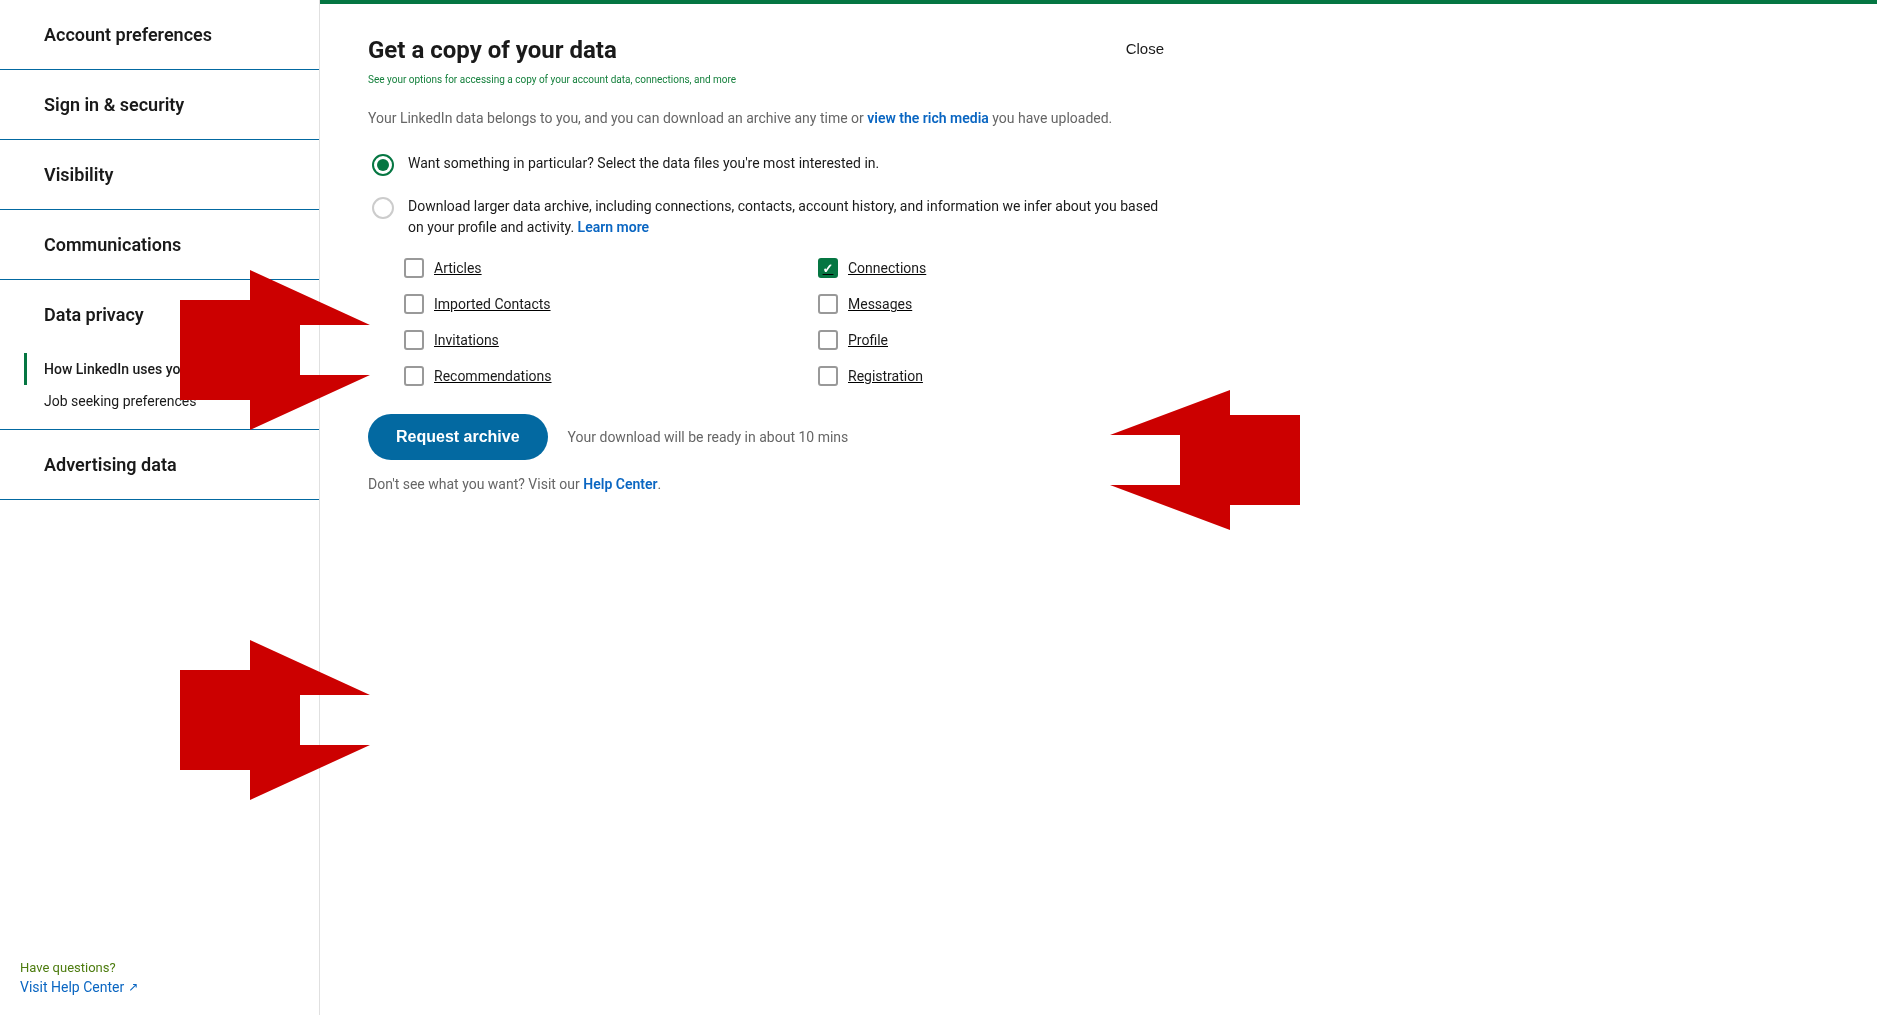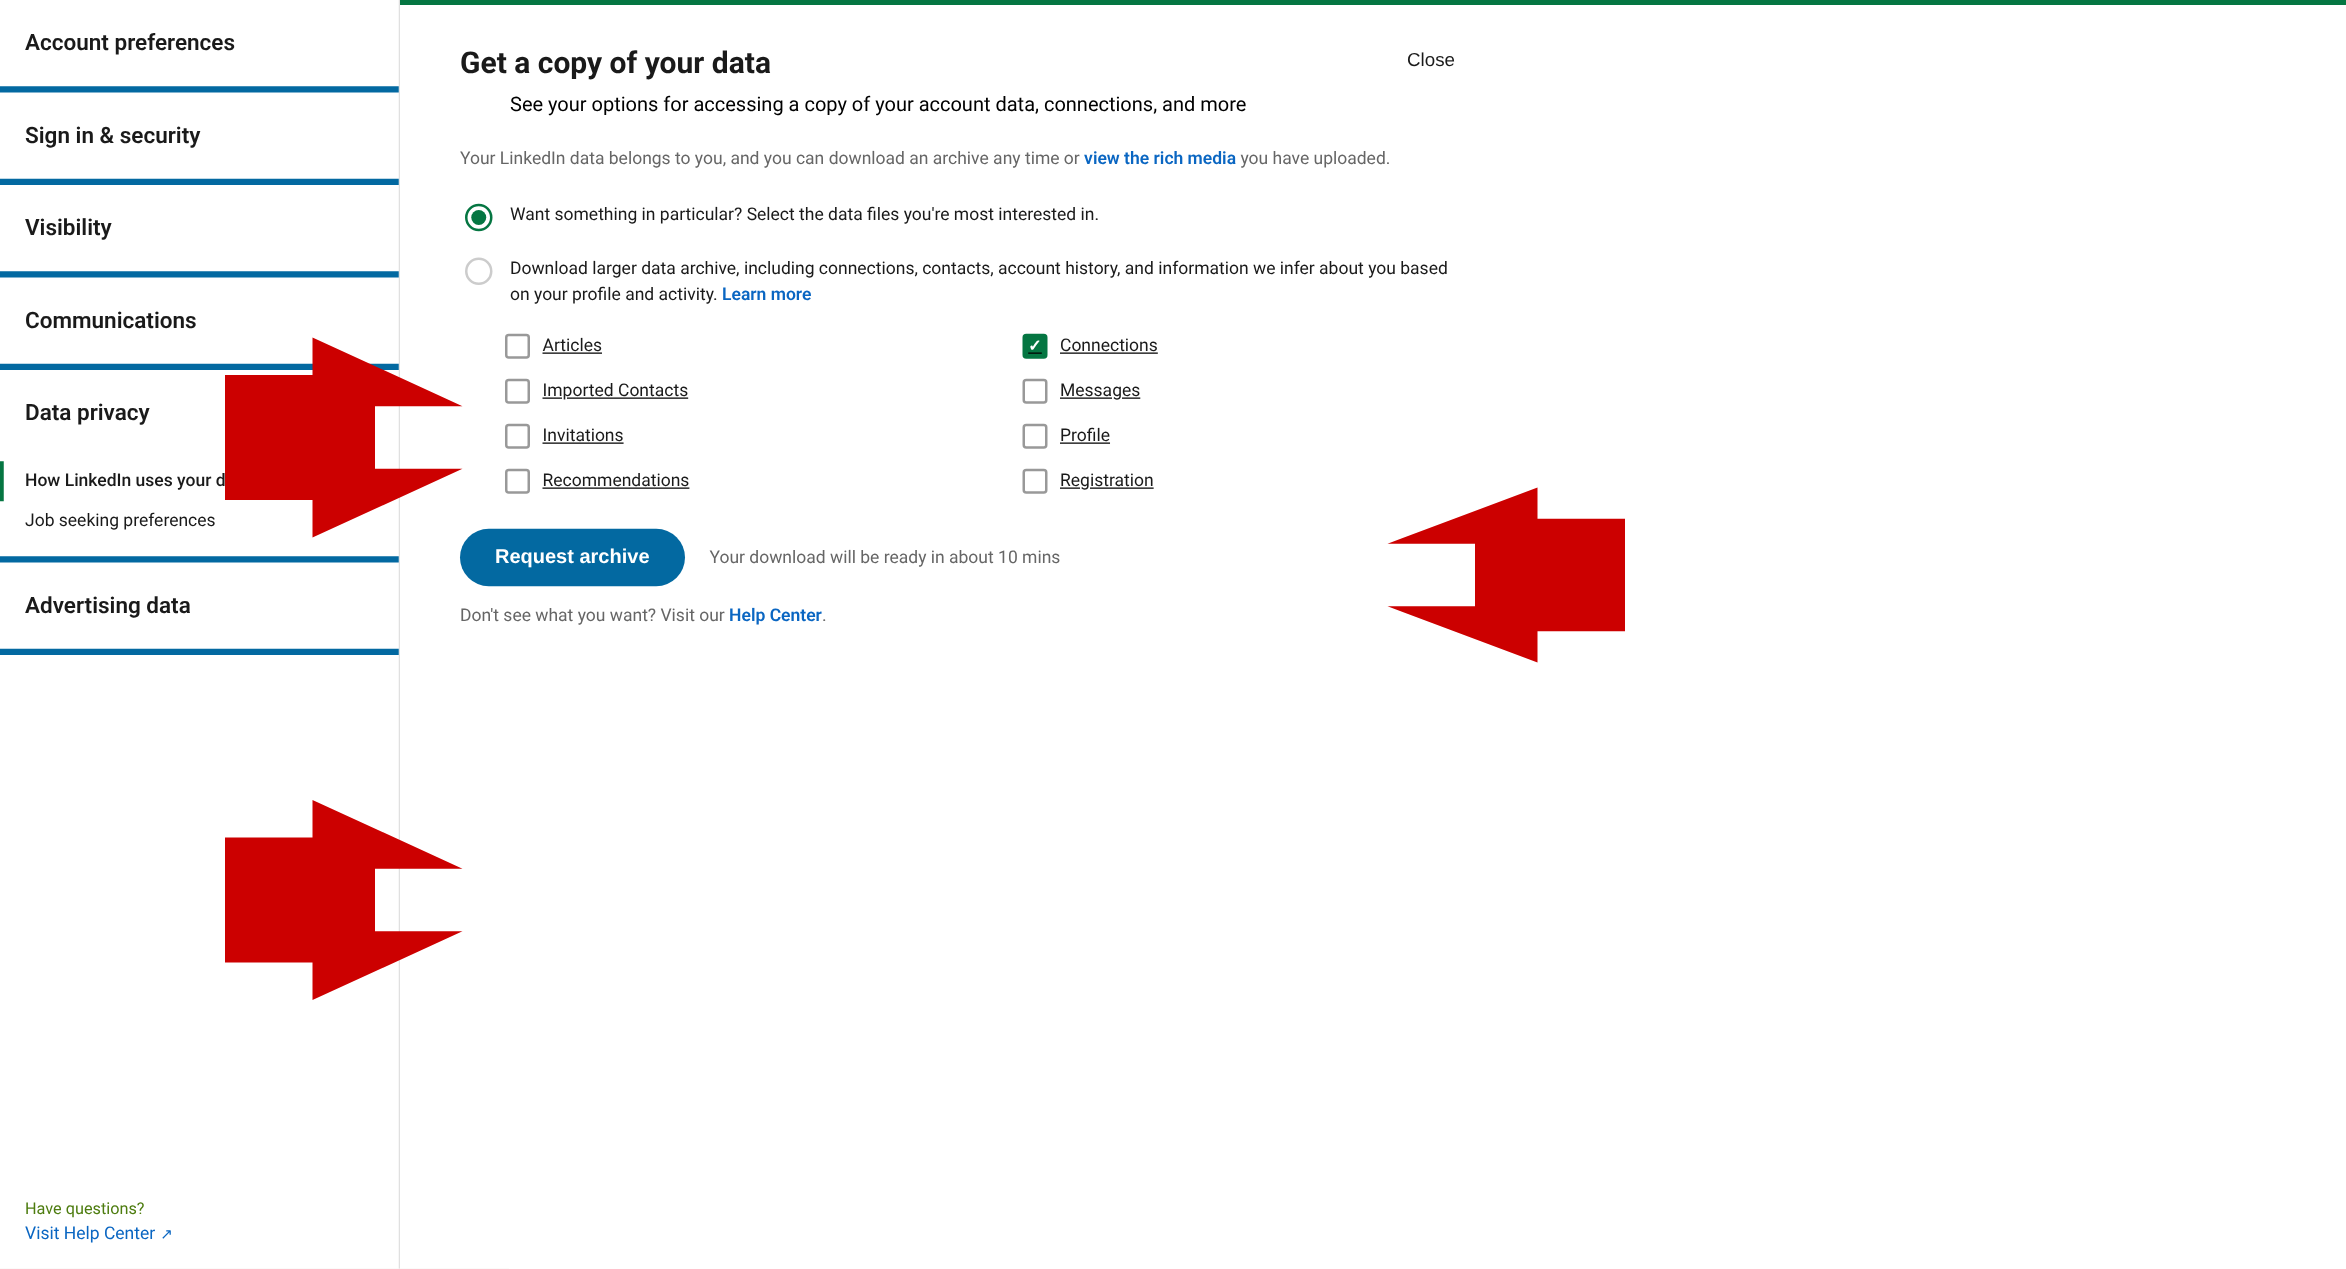--- a/index.html
+++ b/index.html
@@ -15,21 +15,22 @@
       width: 320px;
       min-width: 320px;
       background: #fff;
       border-right: 1px solid #e0e0e0;
       padding: 0;
       display: flex;
       flex-direction: column;
     }
 
     .sidebar-section {
-      border-bottom: 5px solid #0369a1;
+      border-bottom: 1px solid #0369a1;
+      padding-left: 24px;
     }
 
     .sidebar-main-item {
       display: block;
       padding: 24px 20px;
       font-size: 18px;
       font-weight: 600;
       color: #1a1a1a;
       text-decoration: none;
       cursor: pointer;
@@ -119,25 +120,24 @@
       font-size: 15px;
       color: #1a1a1a;
       cursor: pointer;
       background: none;
       border: none;
       padding: 4px 8px;
       font-weight: 500;
     }
 
     .page-subtitle {
-      font-size: 16px;
-      color: #000000;
+      font-size: 10px;
+      color: #15803d;
       margin-bottom: 20px;
       line-height: 1.5;
-      margin-left: 40px;
     }
 
     .info-text {
       font-size: 14px;
       color: #666;
       margin-bottom: 24px;
       line-height: 1.6;
     }
 
     .info-text a {

